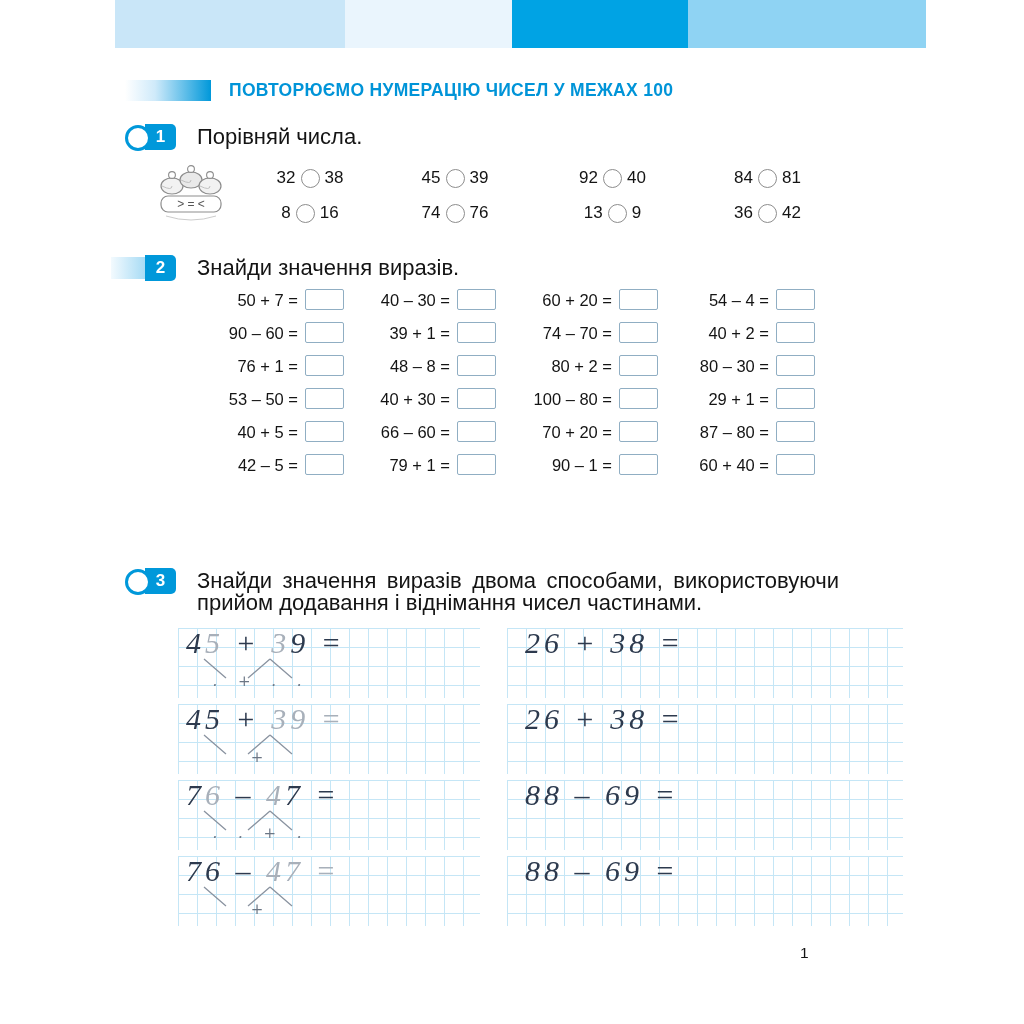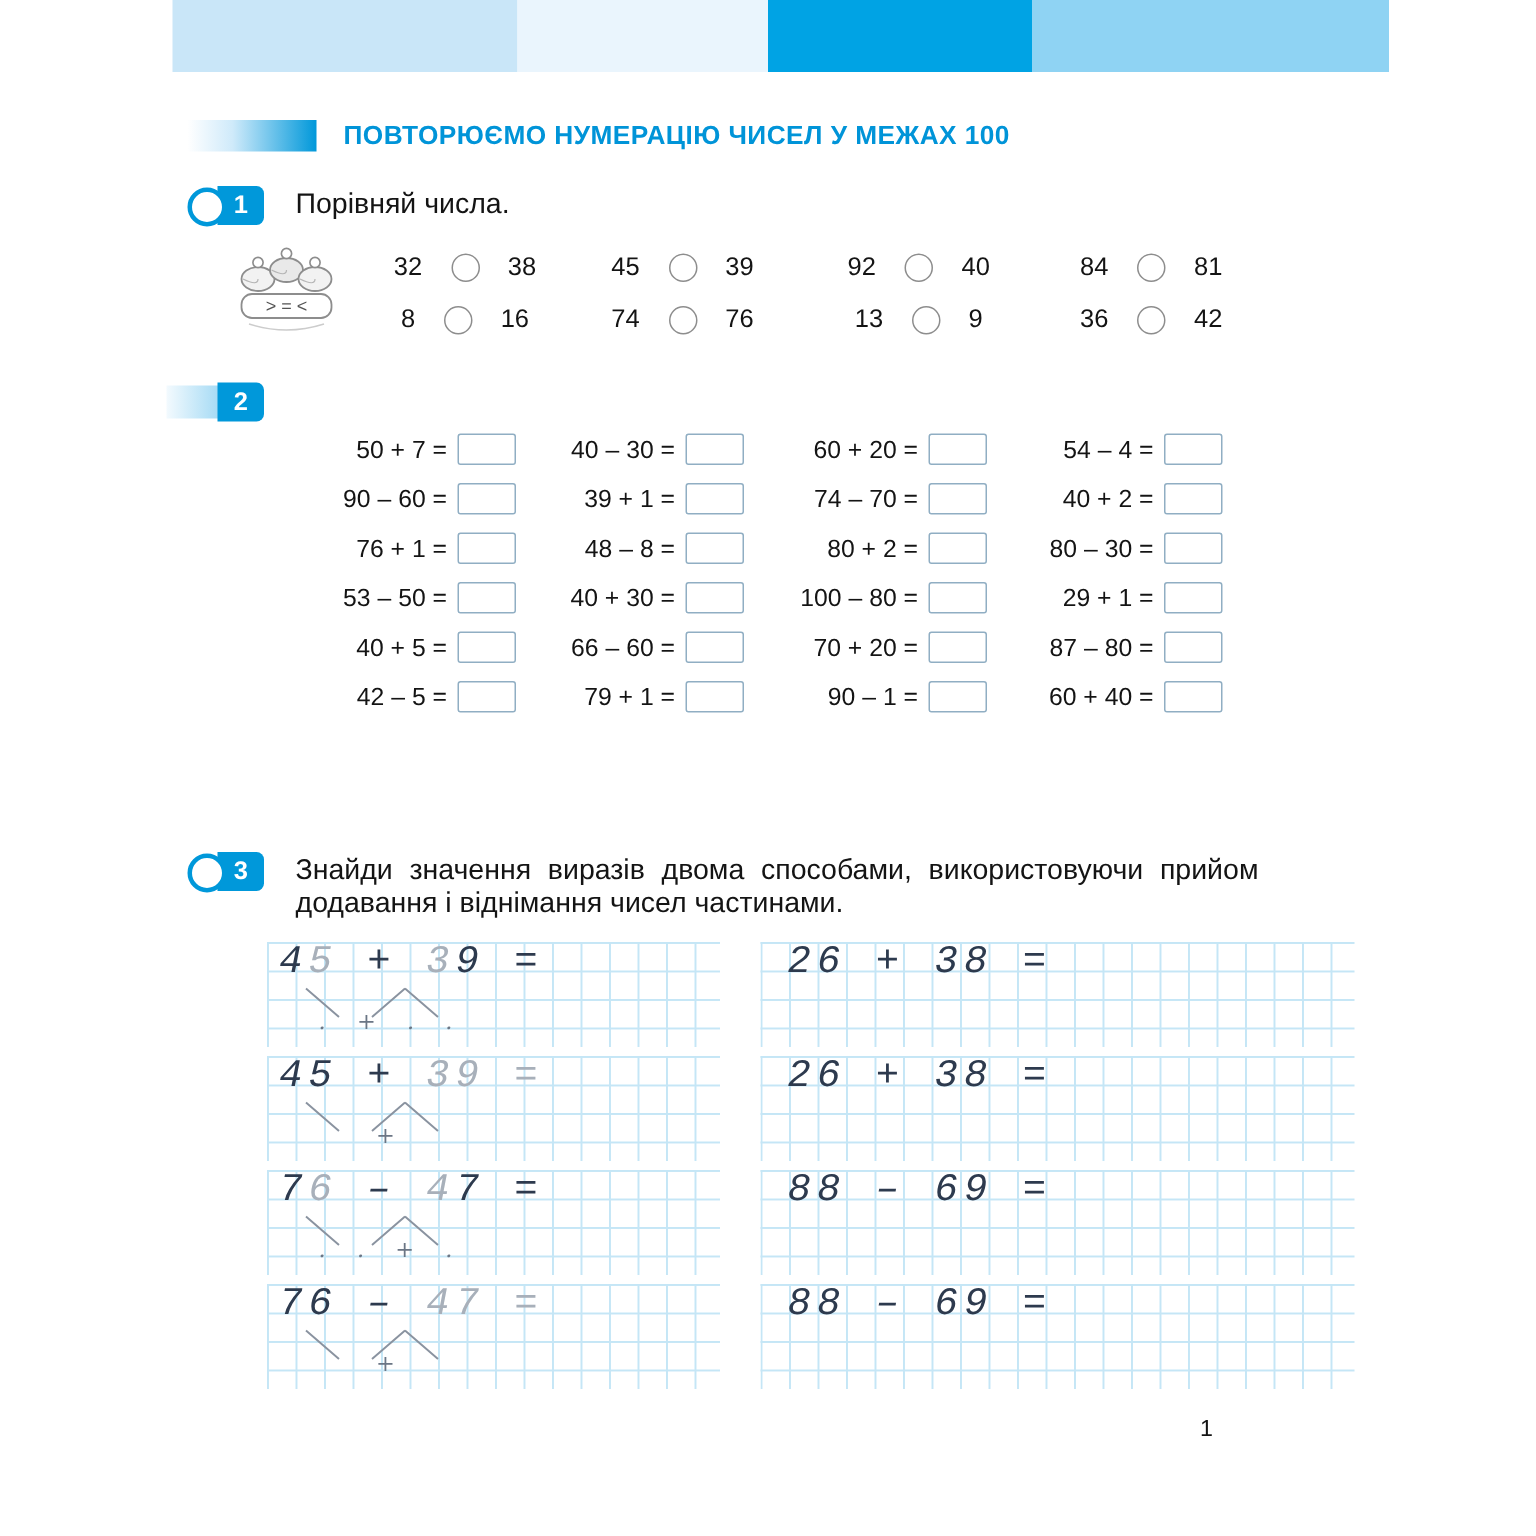--- a/index.html
+++ b/index.html
@@ -19,47 +19,47 @@
   
   .ex-header{position:absolute;left:125px;display:flex;align-items:flex-start;gap:14px;}
   .badge{position:relative;width:58px;height:26px;flex:0 0 auto;}
   .badge .circ{position:absolute;left:0;top:1px;width:20px;height:20px;border-radius:50%;
                background:#ffffff;border:3px solid #0098da;z-index:2;}
   .badge .strip{position:absolute;left:-14px;top:2px;width:38px;height:22px;
                 background:linear-gradient(90deg,#f3fafe, #9fd8f4);}
   .badge .num{position:absolute;left:20px;top:0;width:31px;height:26px;background:#0098da;
               color:#ffffff;font-weight:bold;font-size:17px;display:flex;align-items:center;
               justify-content:center;border-radius:0 5px 5px 0;}
-  .prompt{font-size:19px;line-height:22px;color:#141414;padding-top:2px;}
+  .prompt{font-size:22px;line-height:22px;color:#141414;padding-top:2px;}
   .prompt.wide{width:642px;text-align:justify;}
 
   
   .cmp-row{position:absolute;left:240px;width:610px;display:grid;
            grid-template-columns:140px 150px 165px 145px;}
-  .cmp{display:flex;align-items:center;justify-content:center;gap:19px;
+  .cmp{display:flex;align-items:center;justify-content:center;gap:5px;
        font-size:17px;color:#141414;}
   .cmp .circle{width:17px;height:17px;border:1.6px solid #8d8d8d;border-radius:50%;
                display:inline-block;background:#fff;}
 
   
   .ex2-grid{position:absolute;left:168px;top:290px;display:grid;
             grid-template-columns:176px 152px 162px 157px;row-gap:13px;}
   .ecell{display:flex;justify-content:flex-end;align-items:flex-end;gap:7px;
          font-size:16.5px;height:20px;color:#141414;white-space:nowrap;}
   .abox{width:37px;height:19px;border:1px solid #90aec3;border-radius:2px;background:#ffffff;flex:0 0 auto;}
 
   
   .worksheet{position:absolute;left:178px;top:628px;display:grid;
              grid-template-columns:302px 396px;column-gap:27px;row-gap:6px;}
   .gcell{height:70px;position:relative;
          background-image:linear-gradient(to right,#c5e6f6 1px,transparent 1px),
                           linear-gradient(to bottom,#c5e6f6 1px,transparent 1px);
          background-size:19px 19px;}
-  .hand{position:absolute;left:8px;top:-2px;font-family:Liberation Mono, monospace;font-style:italic;
-        font-size:26px;letter-spacing:4px;color:#2d3a4e;white-space:nowrap;}
+  .hand{position:absolute;left:8px;top:-2px;font-family:Liberation Serif, serif;font-style:italic;
+        font-size:30px;letter-spacing:4px;color:#2d3a4e;white-space:nowrap;}
   .hand .gray{color:#a8b0ba;}
   .arrows{position:absolute;left:12px;top:30px;}
   .hint{position:absolute;left:18px;top:44px;width:130px;text-align:center;
         font-family:"DejaVu Serif",serif;font-style:italic;font-size:15px;
         color:#6b7685;letter-spacing:8px;}
 
   
   .turtles{position:absolute;left:158px;top:164px;}
 
   .page-num{position:absolute;left:800px;top:944px;font-size:15.5px;color:#141414;}
@@ -150,20 +150,21 @@
       <span class="circle"></span>
       <span>42</span>
     </div>
   </div>
 
   <div class="ex-header" style="top:255px;">
     <div class="badge">
       <div class="strip"></div>
       <div class="num">2</div>
     </div>
+    <div class="prompt">Знайди значення виразів.</div>
   </div>
 
   <div class="ex2-grid">
     <div class="ecell">
         <span>50 + 7 =</span>
         <span class="abox"></span>
       </div>
     <div class="ecell">
         <span>40 – 30 =</span>
         <span class="abox"></span>

